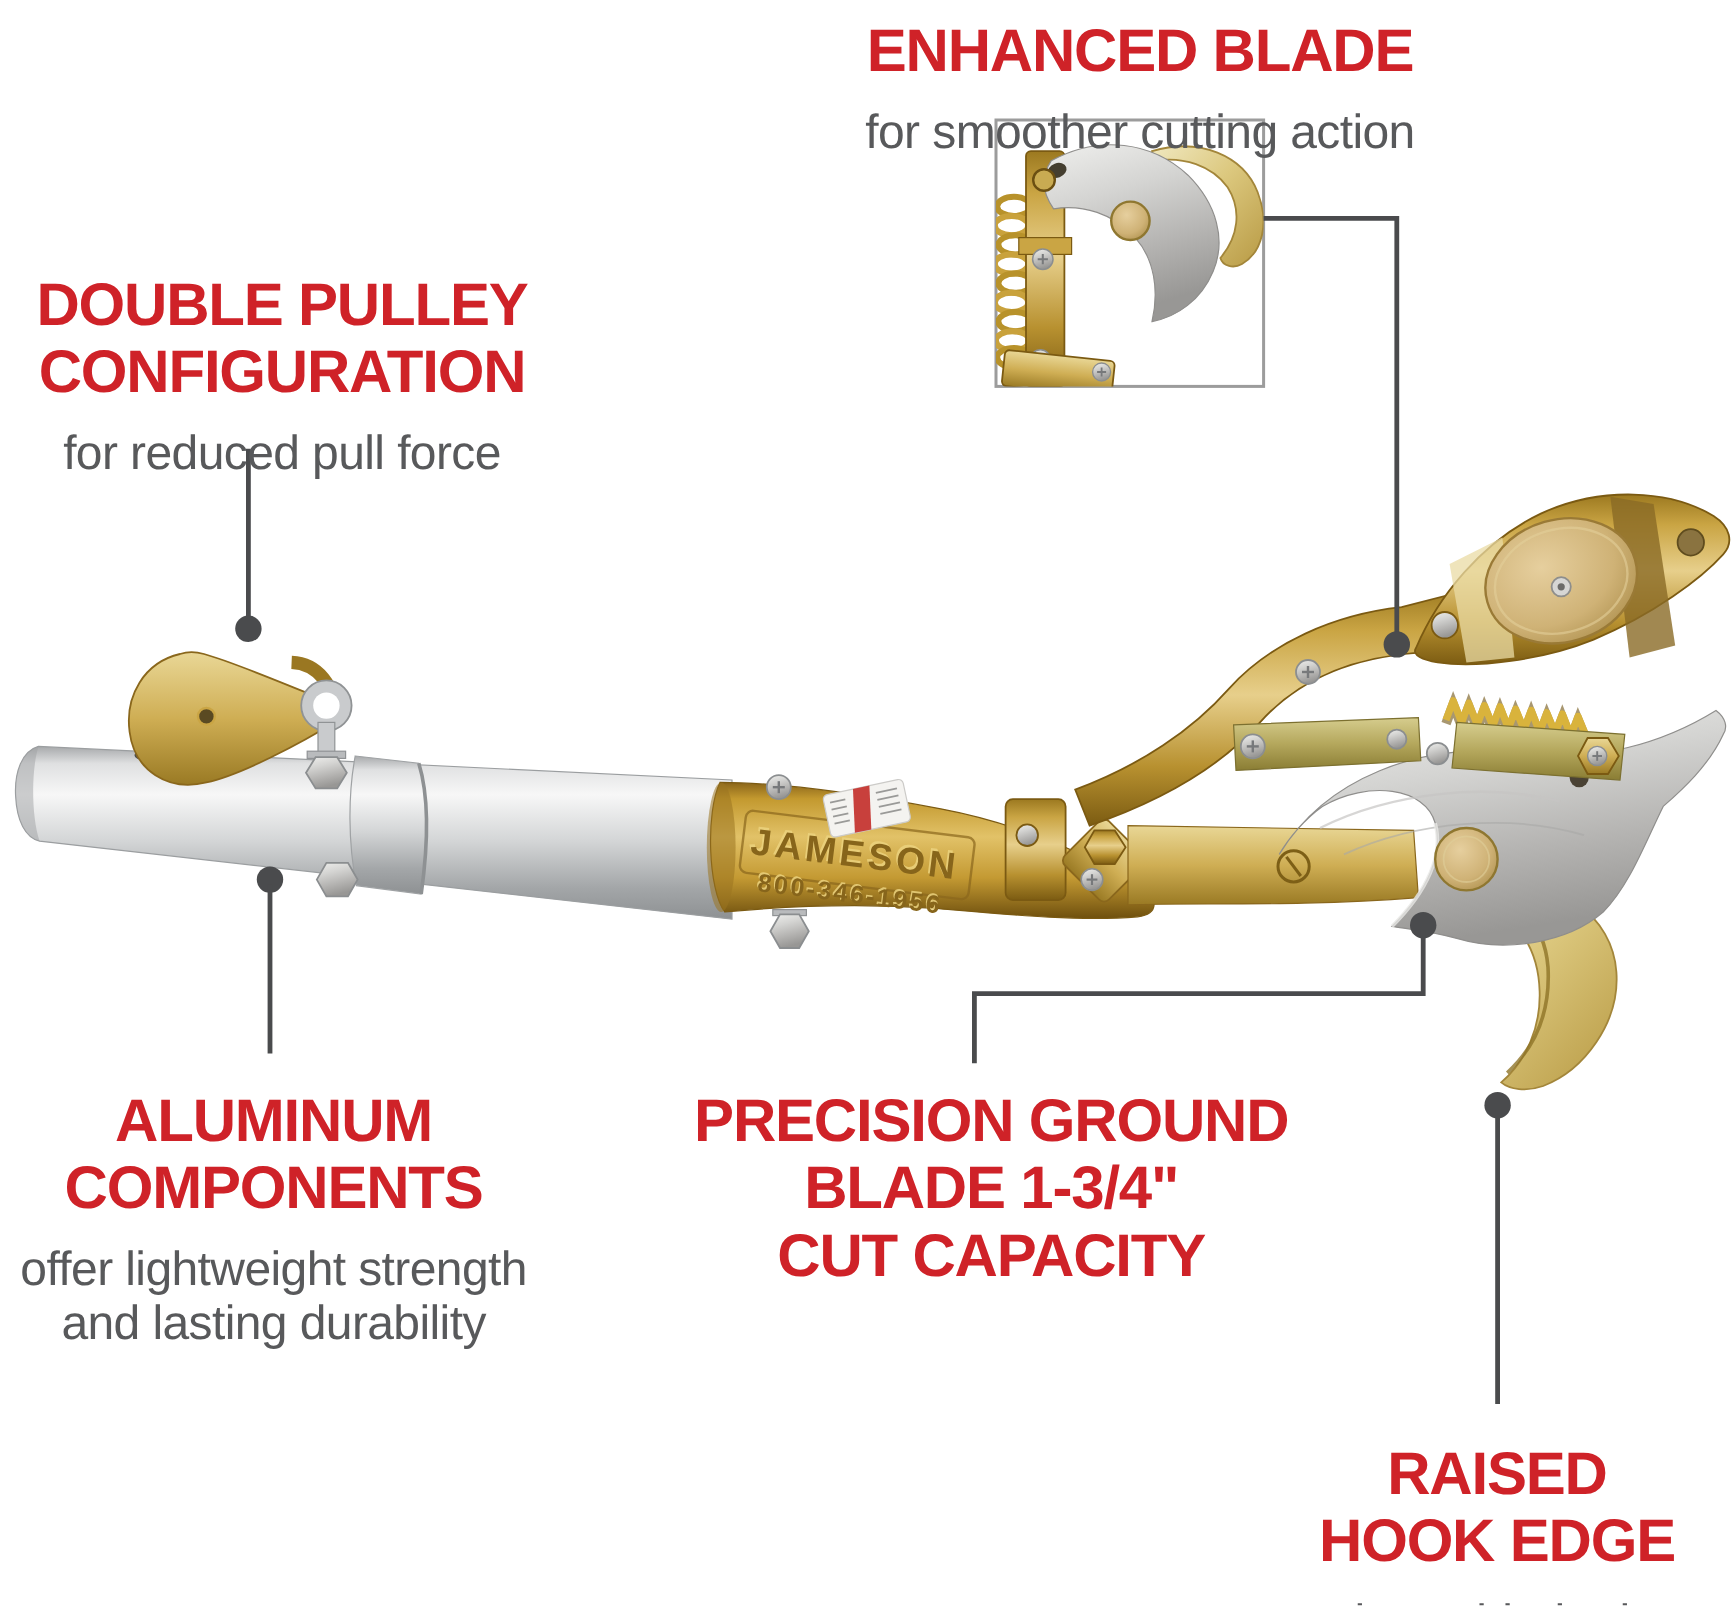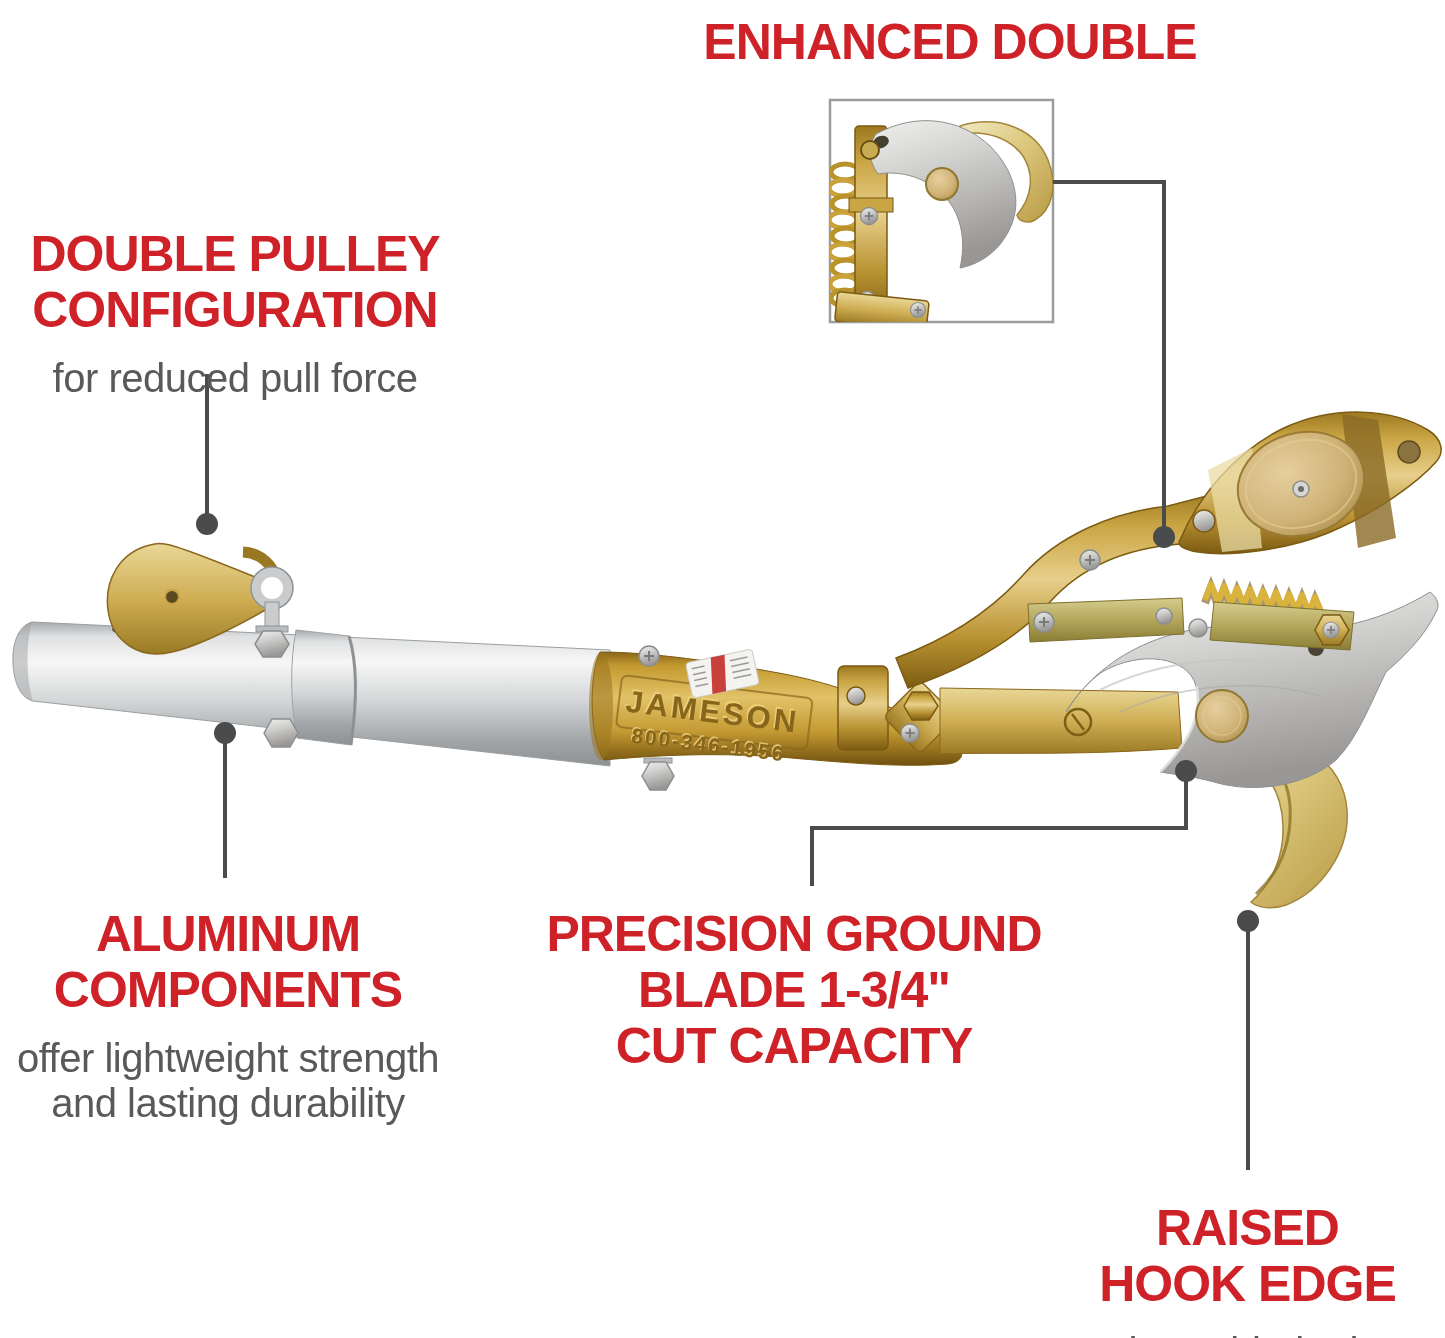--- a/index.html
+++ b/index.html
@@ -25,21 +25,21 @@
   }
   .callout .s{
     color:var(--text-gray,#58595b);
     font-size:40px;
     line-height:45px;
     letter-spacing:-0.5px;
   }
   .co-enhanced{left:575px;top:-4px;width:750px;}
   .co-pulley{left:-10px;top:208px;width:490px;}
   .co-aluminum{left:-12px;top:888px;width:480px;}
-  .co-precision{left:544px;top:888px;width:500px;}
+  .co-precision{left:576px;top:888px;width:500px;}
   .co-hook{left:1025px;top:1182px;width:445px;}
   .leader{stroke:var(--leader-line,#4a4b4d);stroke-width:4;fill:none;}
   .leader-dot{fill:var(--leader-line,#4a4b4d);stroke:none;}
   .emboss-dark{fill:#87651b;font-weight:bold;}
   .emboss-lite{fill:#ecd37f;font-weight:bold;opacity:.85;}
 </style>
 </head>
 <body>
 
 <div class="stage">
@@ -282,21 +282,22 @@
     <circle class="leader-dot" cx="225" cy="733" r="11"></circle>
     <path class="leader" d="M 225 737 L 225 878"></path>
     <circle class="leader-dot" cx="1186" cy="771" r="11"></circle>
     <path class="leader" d="M 1186 775 L 1186 828 L 812 828 L 812 886"></path>
     <circle class="leader-dot" cx="1248" cy="921" r="11"></circle>
     <path class="leader" d="M 1248 925 L 1248 1170"></path>
   </g>
 </svg>
 
 <div class="callout co-enhanced">
-  <div class="t">ENHANCED DOUBLE</div>
+  <div class="t">ENHANCED BLADE</div>
+  <div class="s">for smoother cutting action</div>
 </div>
 
 <div class="callout co-pulley">
   <div class="t">DOUBLE PULLEY
 CONFIGURATION</div>
   <div class="s">for reduced pull force</div>
 </div>
 
 <div class="callout co-aluminum">
   <div class="t">ALUMINUM

